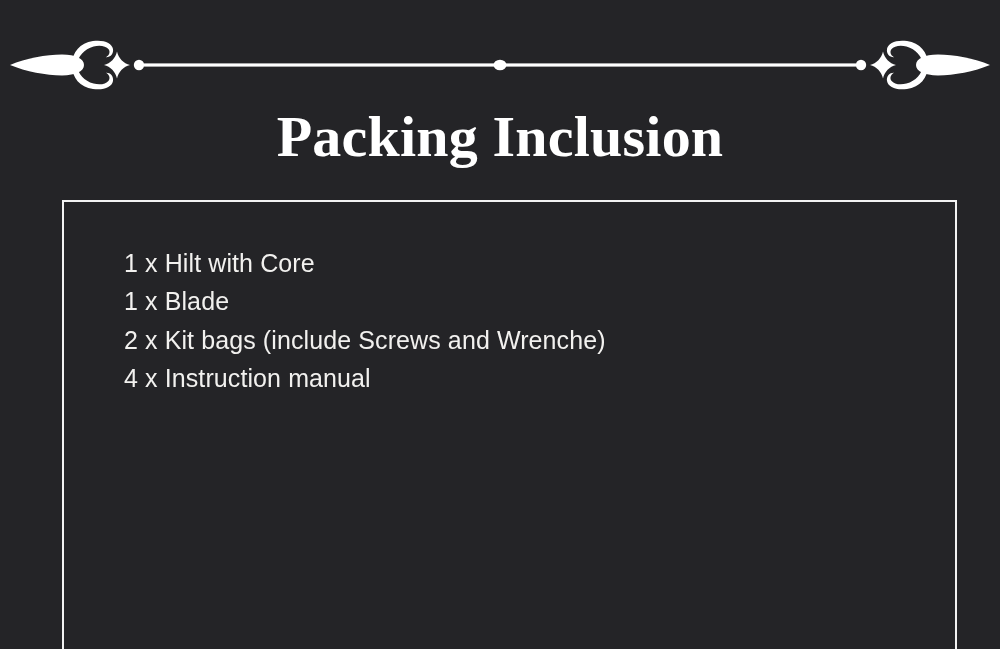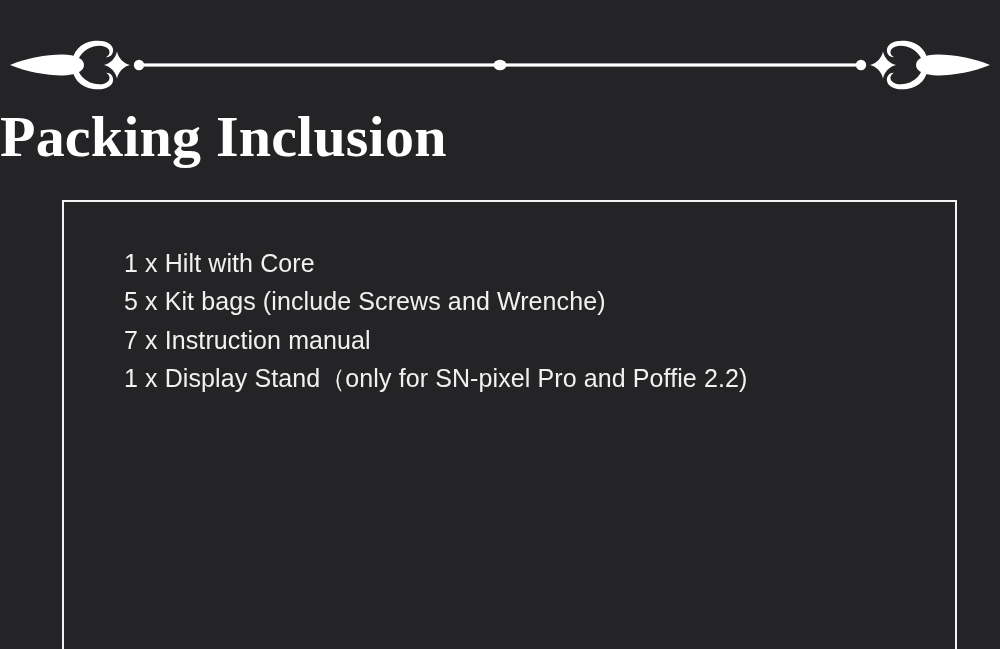--- a/index.html
+++ b/index.html
@@ -23,21 +23,21 @@
     width: 1000px;
     height: 70px;
   }
 
   
   #page-title {
     position: absolute;
     left: 0;
     top: 102px;
     width: 1000px;
-    text-align: left;
+    text-align: center;
     color: #ffffff;
     font-family: "Liberation Serif", "DejaVu Serif", serif;
     font-weight: bold;
     font-size: 58px;
     line-height: 70px;
     letter-spacing: 0.2px;
     white-space: nowrap;
   }
 
   
@@ -108,17 +108,17 @@
   <g transform="translate(1000,0) scale(-1,1)">
     <use href="#flourish"></use>
   </g>
 </svg>
 
 <div id="page-title">Packing Inclusion</div>
 
 <div id="inclusion-box">
   <ul id="inclusion-list">
     <li>1 x Hilt with Core</li>
-    <li>5 x Kit bags (include Screws and Wrenche)</li>
-    <li>7 x Instruction manual</li>
-    <li>1 x Display Stand（only for SN-pixel Pro and Poffie 2.2)</li>
+    <li>1 x Blade</li>
+    <li>2 x Kit bags (include Screws and Wrenche)</li>
+    <li>4 x Instruction manual</li>
   </ul>
 </div>
 
 </body></html>

